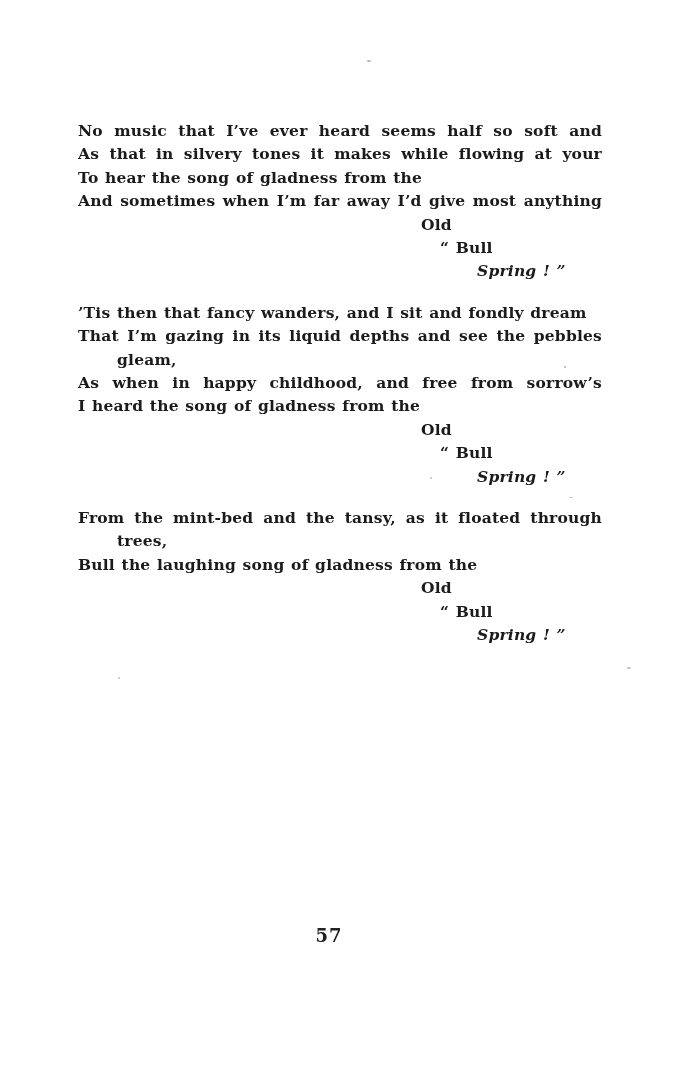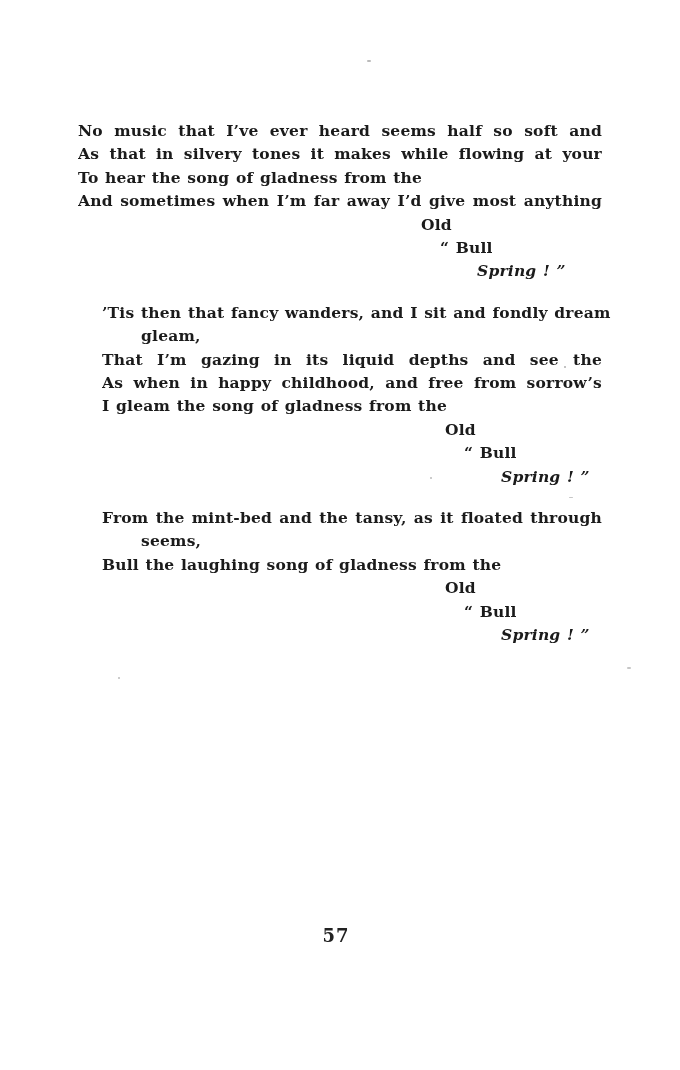--- a/index.html
+++ b/index.html
@@ -20,36 +20,36 @@
     left: 78px;
     top: 119px;
     width: 524px;
     color: #1b1b1b;
     font-size: 15.5px;
     font-weight: 700;
     line-height: 23.4px;
     letter-spacing: 0.2px;
     word-spacing: 1px;
   }
-  .stanza + .stanza { margin-top: 18px; margin-left: 24px; }
+  .stanza + .stanza { margin-top: 18px; }
   .line { white-space: nowrap; }
   .line.justify {
     white-space: normal;
     text-align: justify;
     text-align-last: justify;
     height: 23.4px;
     overflow: hidden;
   }
   .line.indent  { padding-left: 39px; }
   .line.r1 { padding-left: 343px; }
   .line.r2 { padding-left: 362px; }
   .line.r3 { padding-left: 399px; font-style: italic; }
   .page-number {
     position: absolute;
-    left: 315px;
+    left: 308px;
     top: 925px;
     width: 42px;
     text-align: center;
     color: #222222;
     font-size: 18px;
     font-weight: 700;
     letter-spacing: 1px;
   }
   .speck {
     position: absolute;
@@ -82,32 +82,32 @@
       <div class="line justify">As that in silvery tones it makes while flowing at your feet ;</div>
       <div class="line">To hear the song of gladness from the</div>
       <div class="line justify">And sometimes when I’m far away I’d give most anything</div>
       <div class="line r1">Old</div>
       <div class="line r2">“ Bull</div>
       <div class="line r3">Spring ! ”</div>
     </div>
 
     <div class="stanza">
       <div class="line">’Tis then that fancy wanders, and I sit and fondly dream</div>
+      <div class="line justify">That I’m gazing in its liquid depths and see the pebbles</div>
       <div class="line indent">gleam,</div>
-      <div class="line justify">That I’m gazing in its liquid depths and see the pebbles</div>
       <div class="line justify">As when in happy childhood, and free from sorrow’s sting,</div>
-      <div class="line">I gleam the song of gladness from the</div>
+      <div class="line">I heard the song of gladness from the</div>
       <div class="line r1">Old</div>
       <div class="line r2">“ Bull</div>
       <div class="line r3">Spring ! ”</div>
     </div>
 
     <div class="stanza">
       <div class="line justify">From the mint-bed and the tansy, as it floated through the</div>
-      <div class="line indent">seems,</div>
+      <div class="line indent">trees,</div>
       <div class="line">Bull the laughing song of gladness from the</div>
       <div class="line r1">Old</div>
       <div class="line r2">“ Bull</div>
       <div class="line r3">Spring ! ”</div>
     </div>
 
   </div>
 
   <div class="page-number">57</div>
 

